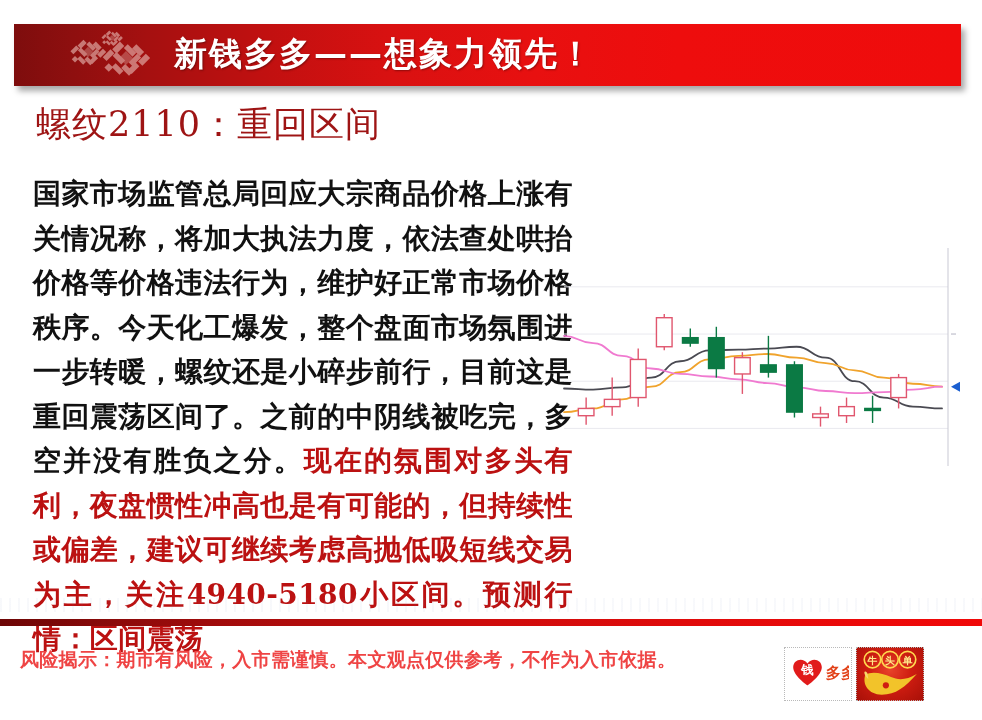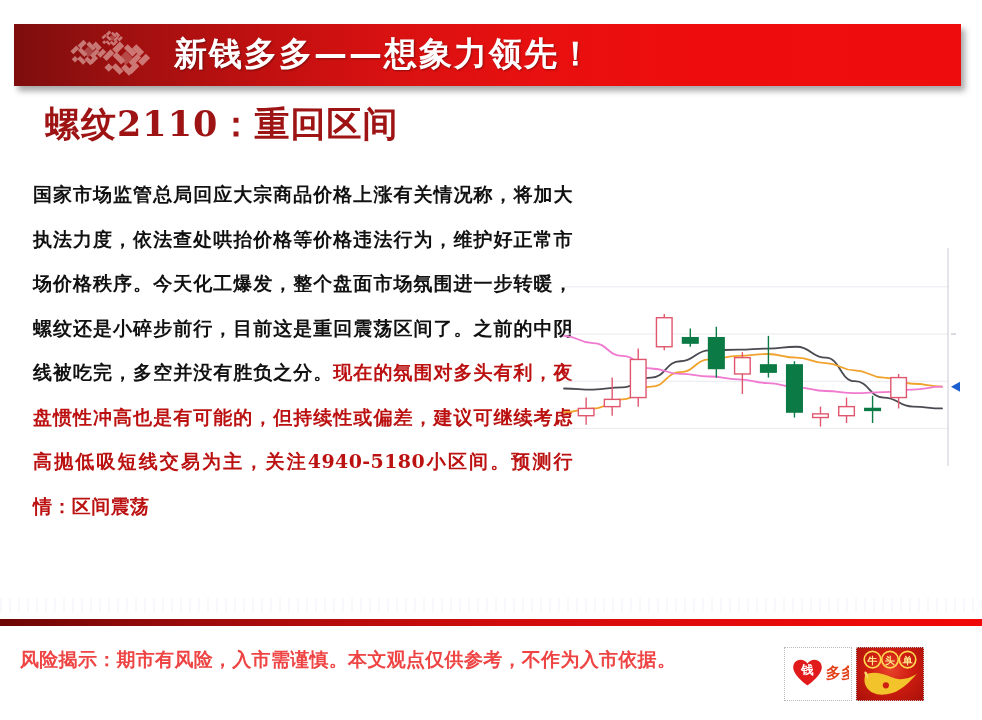--- a/index.html
+++ b/index.html
@@ -52,39 +52,39 @@
     font-weight: bold;
     font-size: 33px;
     letter-spacing: 2px;
     white-space: nowrap;
     text-shadow: 1px 1px 2px rgba(0,0,0,0.35);
   }
 
   
   #slide-title {
     position: absolute;
-    left: 45px;
+    left: 36px;
     top: 101px;
     color: #9e1414;
     font-family: "DejaVu Serif", "Liberation Serif", serif;
-    font-weight: bold;
+    font-weight: normal;
     font-size: 35px;
     letter-spacing: 1px;
     white-space: nowrap;
   }
 
   
   #body-text {
     position: absolute;
     left: 33px;
     top: 172px;
     width: 540px;
     font-family: "DejaVu Serif", "Liberation Serif", serif;
     font-weight: bold;
-    font-size: 19px;
+    font-size: 28px;
     line-height: 44.5px;
     color: #111111;
     text-align: justify;
     text-justify: inter-character;
     letter-spacing: 0.4px;
   }
   #body-text .hl {
     color: #bb1111;
   }
 

